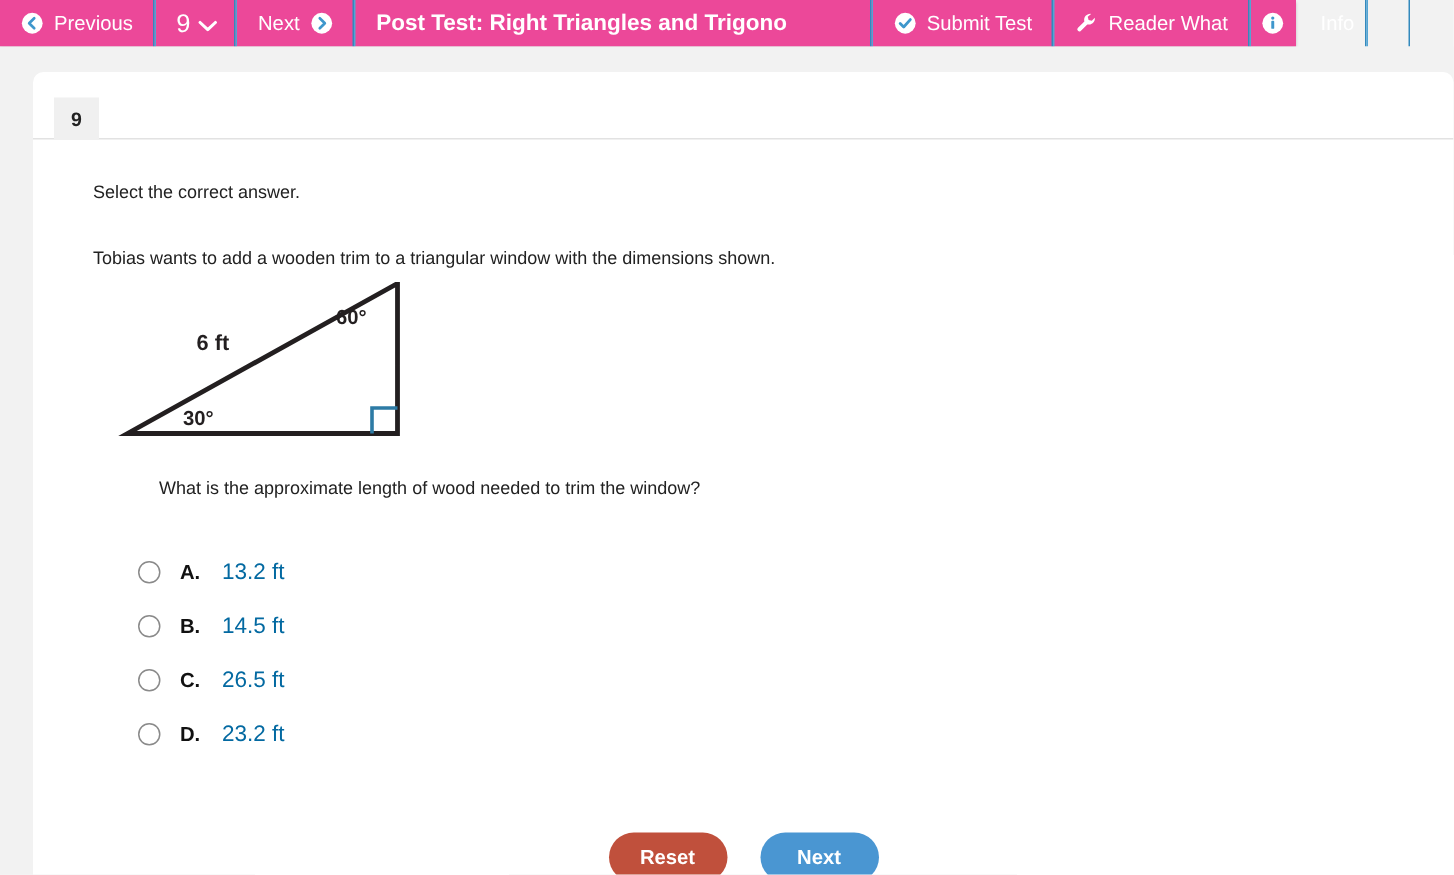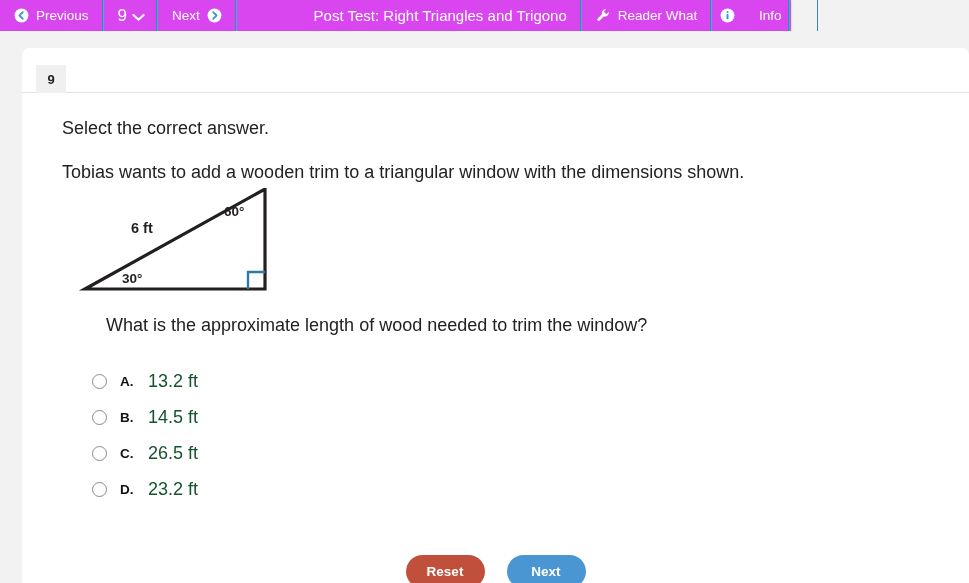--- a/index.html
+++ b/index.html
@@ -7,22 +7,22 @@
     margin: 0; padding: 0;
     width: 969px; height: 583px;
     overflow: hidden;
     background: #f2f2f2;
     font-family: "Liberation Sans", sans-serif;
   }
 
   
   #topbar {
     position: absolute; top: 0; left: 0;
-    width: 791px; height: 31px;
-    background: #d946ef;
+    width: 864px; height: 31px;
+    background: #ec4899;
     display: flex;
     align-items: stretch;
     color: #ffffff;
     box-shadow: 0 1px 2px rgba(0,0,0,0.20);
   }
   .navseg {
     display: flex;
     align-items: center;
     justify-content: center;
     gap: 7px;
@@ -37,22 +37,22 @@
     user-select: none;
   }
   .navseg:first-child { box-shadow: inset -1px 0 0 #3389bd; }
   #seg-prev { width: 105px; }
   #seg-qnum { width: 73px; font-size: 17px; gap: 5px; }
   #seg-next { width: 88px; }
   #seg-title {
     flex: 0 0 345px;
     width: 345px;
     font-size: 15px;
-    font-weight: normal;
-    justify-content: flex-end;
+    font-weight: bold;
+    justify-content: flex-start;
     overflow: hidden;
     text-overflow: clip;
     cursor: default;
   }
   #seg-title .ttl {
     display: block;
     max-width: 325px;
     overflow: hidden;
     white-space: nowrap;
   }
@@ -114,21 +114,21 @@
 
   
   #content {
     position: absolute;
     left: 0; top: 45px;
     width: 947px;
     height: 490px;
   }
   .qtext {
     position: absolute;
-    font-size: 18px;
+    font-size: 12px;
     color: #222222;
     line-height: 18px;
     white-space: nowrap;
   }
   #instruction { left: 40px; top: 26px; }
   #stem        { left: 40px; top: 70px; }
   #prompt      { left: 40px; top: 223px; margin-left: 44px; }
 
   
   #figure {
@@ -159,22 +159,22 @@
     flex: 0 0 auto;
   }
   .clabel {
     width: 28px;
     margin-left: 13px;
     font-size: 13.5px;
     font-weight: bold;
     color: #111;
   }
   .ctext {
-    font-size: 18px;
-    color: #14532d;
+    font-size: 15px;
+    color: #0369a1;
   }
 
   
   #actions {
     position: absolute;
     left: 0; top: 462px;
     width: 947px;
     display: flex;
     justify-content: center;
     gap: 22px;
@@ -225,20 +225,29 @@
         <circle cx="8" cy="8" r="7.4" fill="#ffffff"></circle>
         <path d="M6.6 4.4 L10.2 8 L6.6 11.6" fill="none" stroke="#3e97cc" stroke-width="1.9" stroke-linecap="round" stroke-linejoin="round"></path>
       </svg>
     </span>
   </div>
 
   <div class="navseg" id="seg-title">
     <span class="ttl">Post Test: Right Triangles and Trigono</span>
   </div>
 
+  <div class="navseg" id="seg-submit">
+    <span class="navicon">
+      <svg width="15" height="15" viewBox="0 0 16 16">
+        <circle cx="8" cy="8" r="7.4" fill="#ffffff"></circle>
+        <path d="M4.4 8.2 L6.9 10.7 L11.6 5.4" fill="none" stroke="#3e97cc" stroke-width="2" stroke-linecap="round" stroke-linejoin="round"></path>
+      </svg>
+    </span>
+    <span>Submit Test</span>
+  </div>
 
   <div class="navseg" id="seg-reader">
     <span class="navicon">
       <svg width="15" height="15" viewBox="0 0 16 16">
         <path d="M11.1 1.4 a4.2 4.2 0 0 0-4.8 5.3 L1.6 11.4 a1.5 1.5 0 0 0 2.1 2.1 l4.7-4.7 a4.2 4.2 0 0 0 5.3-4.8 L11.6 6.2 L9.3 5.6 L8.7 3.3 Z" fill="#ffffff"></path>
       </svg>
     </span>
     <span>Reader What</span>
   </div>
 

